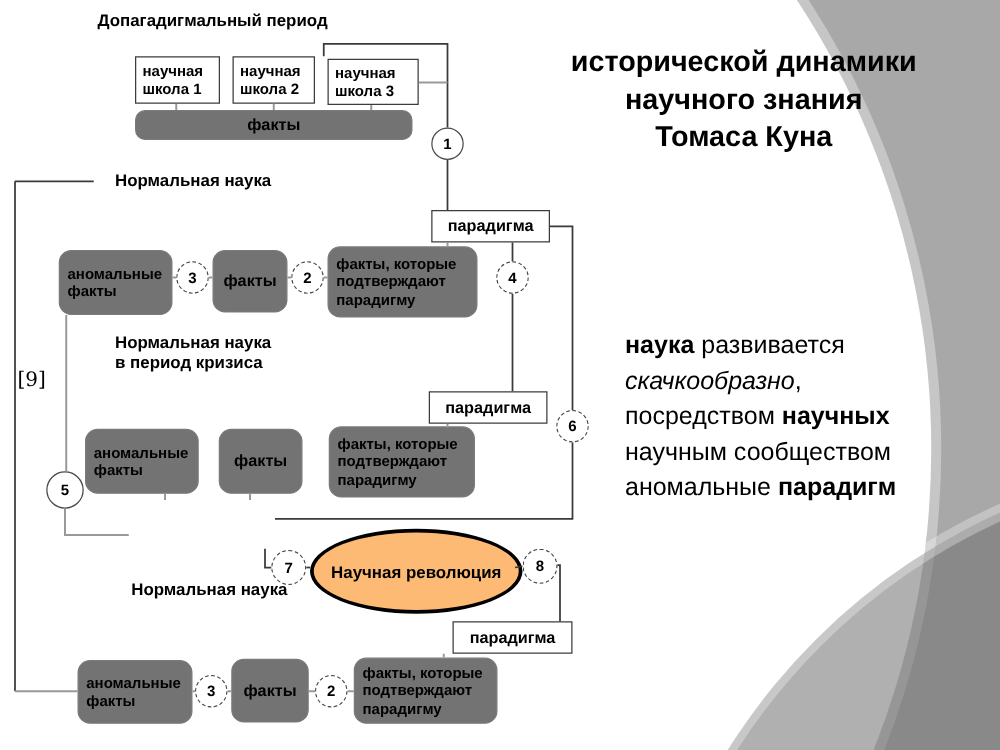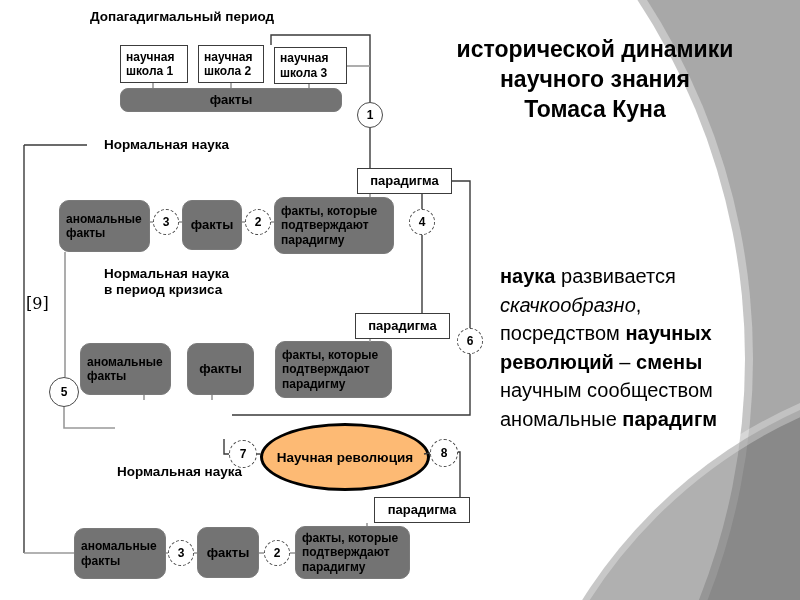--- a/index.html
+++ b/index.html
@@ -1,19 +1,19 @@
 <!DOCTYPE html>
 <html><head>
 <meta charset="utf-8">
 <style>
   html,body{margin:0;padding:0;background:#fff;}
   #slide{position:relative;width:800px;height:600px;overflow:hidden;
          font-family:"Liberation Sans","DejaVu Sans",sans-serif;color:#000;}
   #bg{position:absolute;left:0;top:0;z-index:0;}
-  #flow{position:absolute;left:12px;top:0;width:692px;height:600px;z-index:1;}
+  #flow{position:absolute;left:0;top:0;width:692px;height:600px;z-index:1;}
   #lines{position:absolute;left:0;top:0;z-index:1;}
   
   .box{position:absolute;box-sizing:border-box;background:#fff;border:1.4px solid #3c3c3c;
        font-weight:bold;font-size:12px;line-height:1.2;padding:3px 5px;display:flex;align-items:center;}
   .box.c{justify-content:center;text-align:center;font-size:13px;}
   
   .rbox{position:absolute;box-sizing:border-box;background:#737373;border:1.6px solid #7a7a7a;border-radius:10px;
         font-weight:bold;font-size:12px;line-height:1.2;padding:4px 6px;display:flex;align-items:center;}
   .rbox.c{justify-content:center;text-align:center;font-size:13px;}
   
@@ -191,18 +191,17 @@
   <div class="title">
     <div>исторической динамики</div>
     <div>научного знания</div>
     <div>Томаса Куна</div>
   </div>
 
   <div class="bodytext">
     <div><span class="b">наука</span><span> развивается</span></div>
     <div><span class="i">скачкообразно</span><span>,</span></div>
     <div><span>посредством </span><span class="b">научных</span></div>
-    <div><span class="b">революций</span><span> – </span><span class="b">смены</span></div>
     <div><span>научным сообществом</span></div>
     <div><span>аномальные </span><span class="b">парадигм</span></div>
   </div>
 
 </div>
 
 </body></html>

